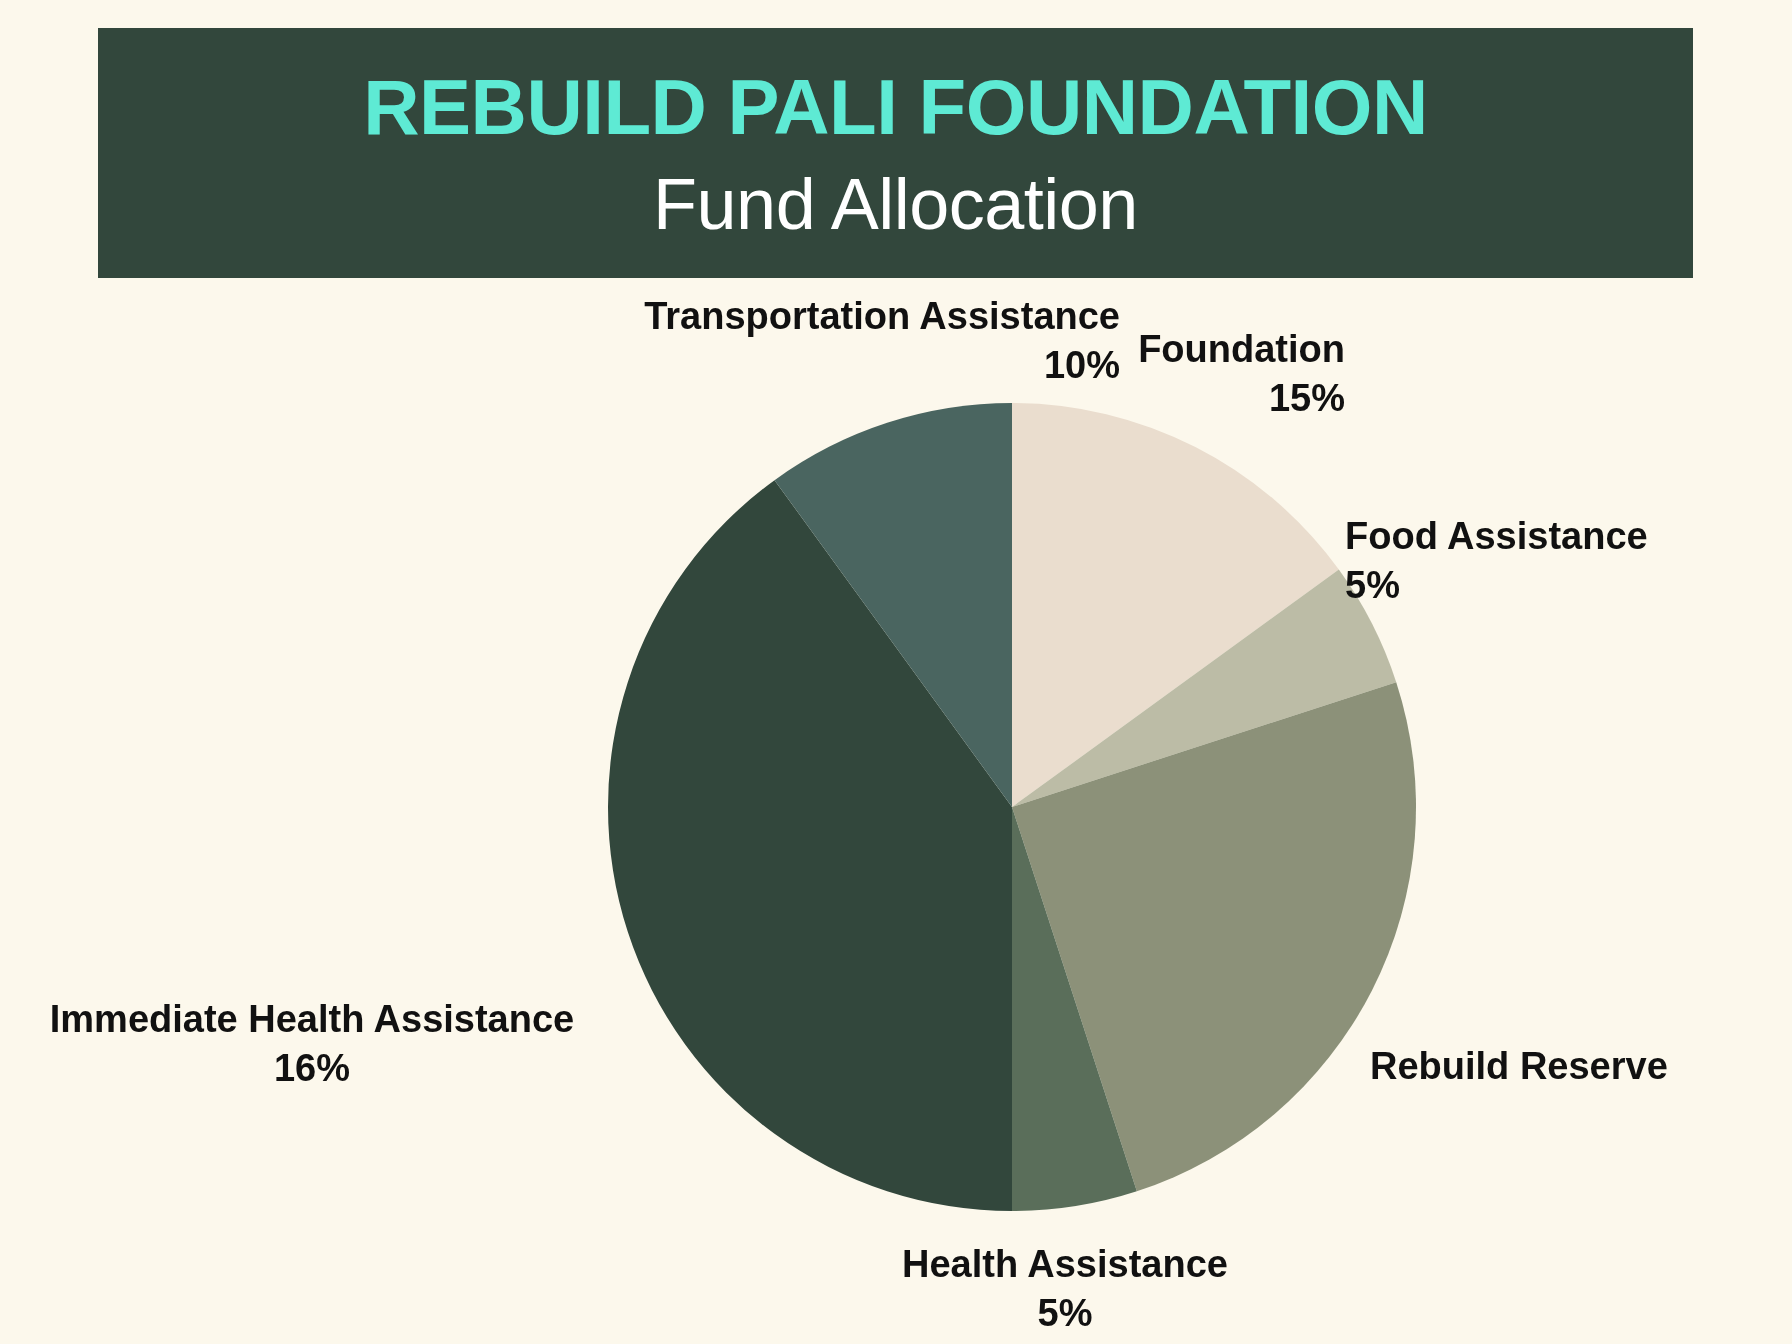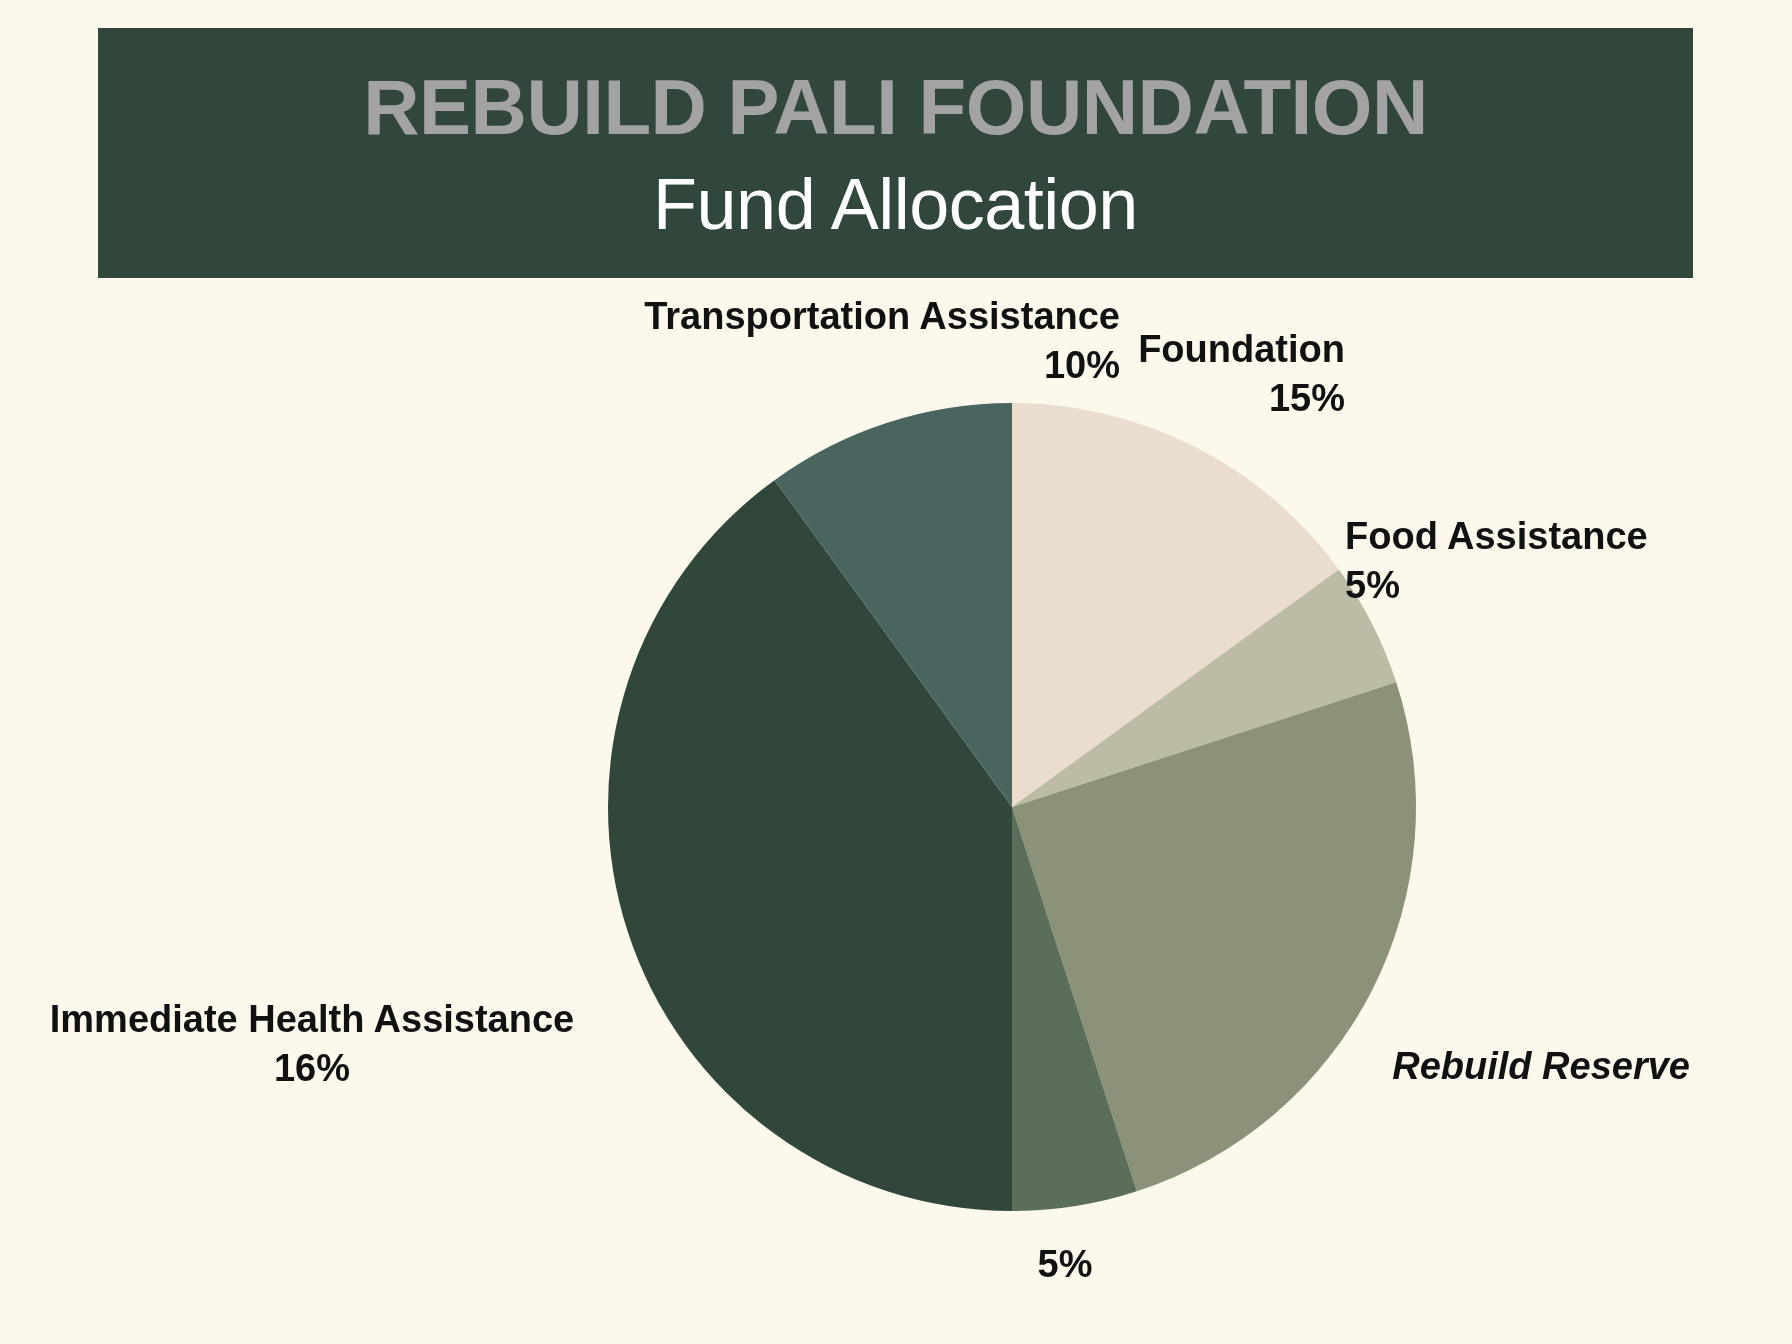--- a/index.html
+++ b/index.html
@@ -85,31 +85,31 @@
     line-height: 1.28;
     text-align: center;
     white-space: nowrap;
   }
   .pie-label .lbl-name { display: block; }
   .pie-label .lbl-value { display: block; }
 
   #label-transportation { left: 580px;  top: 292px; width: 540px; text-align: right; }
   #label-foundation     { left: 1105px; top: 325px; width: 240px; text-align: right; }
   #label-food           { left: 1345px; top: 512px; width: 335px; text-align: left; }
-  #label-rebuild        { left: 1370px; top: 1042px; width: 320px; text-align: right; font-style: italic; }
+  #label-rebuild        { left: 1370px; top: 1042px; width: 320px; text-align: left; }
   #label-health         { left: 890px;  top: 1240px; width: 350px; text-align: center; }
   #label-housing        { left: 2px;    top: 995px; width: 620px; text-align: center; }
 </style>
 </head>
 <body style="background: rgb(252, 248, 236);">
 
 <div id="poster" style="background: rgb(252, 248, 236);">
 
   <div id="title-banner" style="background: rgb(50, 71, 60);">
-    <div id="title-line-1" style="color: #a3a3a3;">REBUILD PALI FOUNDATION</div>
+    <div id="title-line-1" style="color: #5eead4;">REBUILD PALI FOUNDATION</div>
     <div id="title-line-2" style="color: rgb(255, 255, 255);">Fund Allocation</div>
   </div>
 
   <div id="pie-chart-area">
     <svg id="pie-svg" width="1792" height="1344" viewBox="0 0 1792 1344">
       <g id="pie-slices">
           <path d="M 1012 807 L 1012.00 403.00 A 404 404 0 0 1 1338.84 569.53 Z" fill="#EADDCE"></path>
           <path d="M 1012 807 L 1338.84 569.53 A 404 404 0 0 1 1396.23 682.16 Z" fill="#BCBCA6"></path>
           <path d="M 1012 807 L 1396.23 682.16 A 404 404 0 0 1 1136.84 1191.23 Z" fill="#8C9179"></path>
           <path d="M 1012 807 L 1136.84 1191.23 A 404 404 0 0 1 1012.00 1211.00 Z" fill="#5A6E5A"></path>
@@ -132,20 +132,21 @@
   <div class="pie-label" id="label-food">
     <span class="lbl-name">Food Assistance</span>
     <span class="lbl-value">5%</span>
   </div>
 
   <div class="pie-label" id="label-rebuild">
     <span class="lbl-name">Rebuild Reserve</span>
   </div>
 
   <div class="pie-label" id="label-health">
+    <span class="lbl-name">Health Assistance</span>
     <span class="lbl-value">5%</span>
   </div>
 
   <div class="pie-label" id="label-housing">
     <span class="lbl-name">Immediate Health Assistance</span>
     <span class="lbl-value">16%</span>
   </div>
 
 </div>
 

